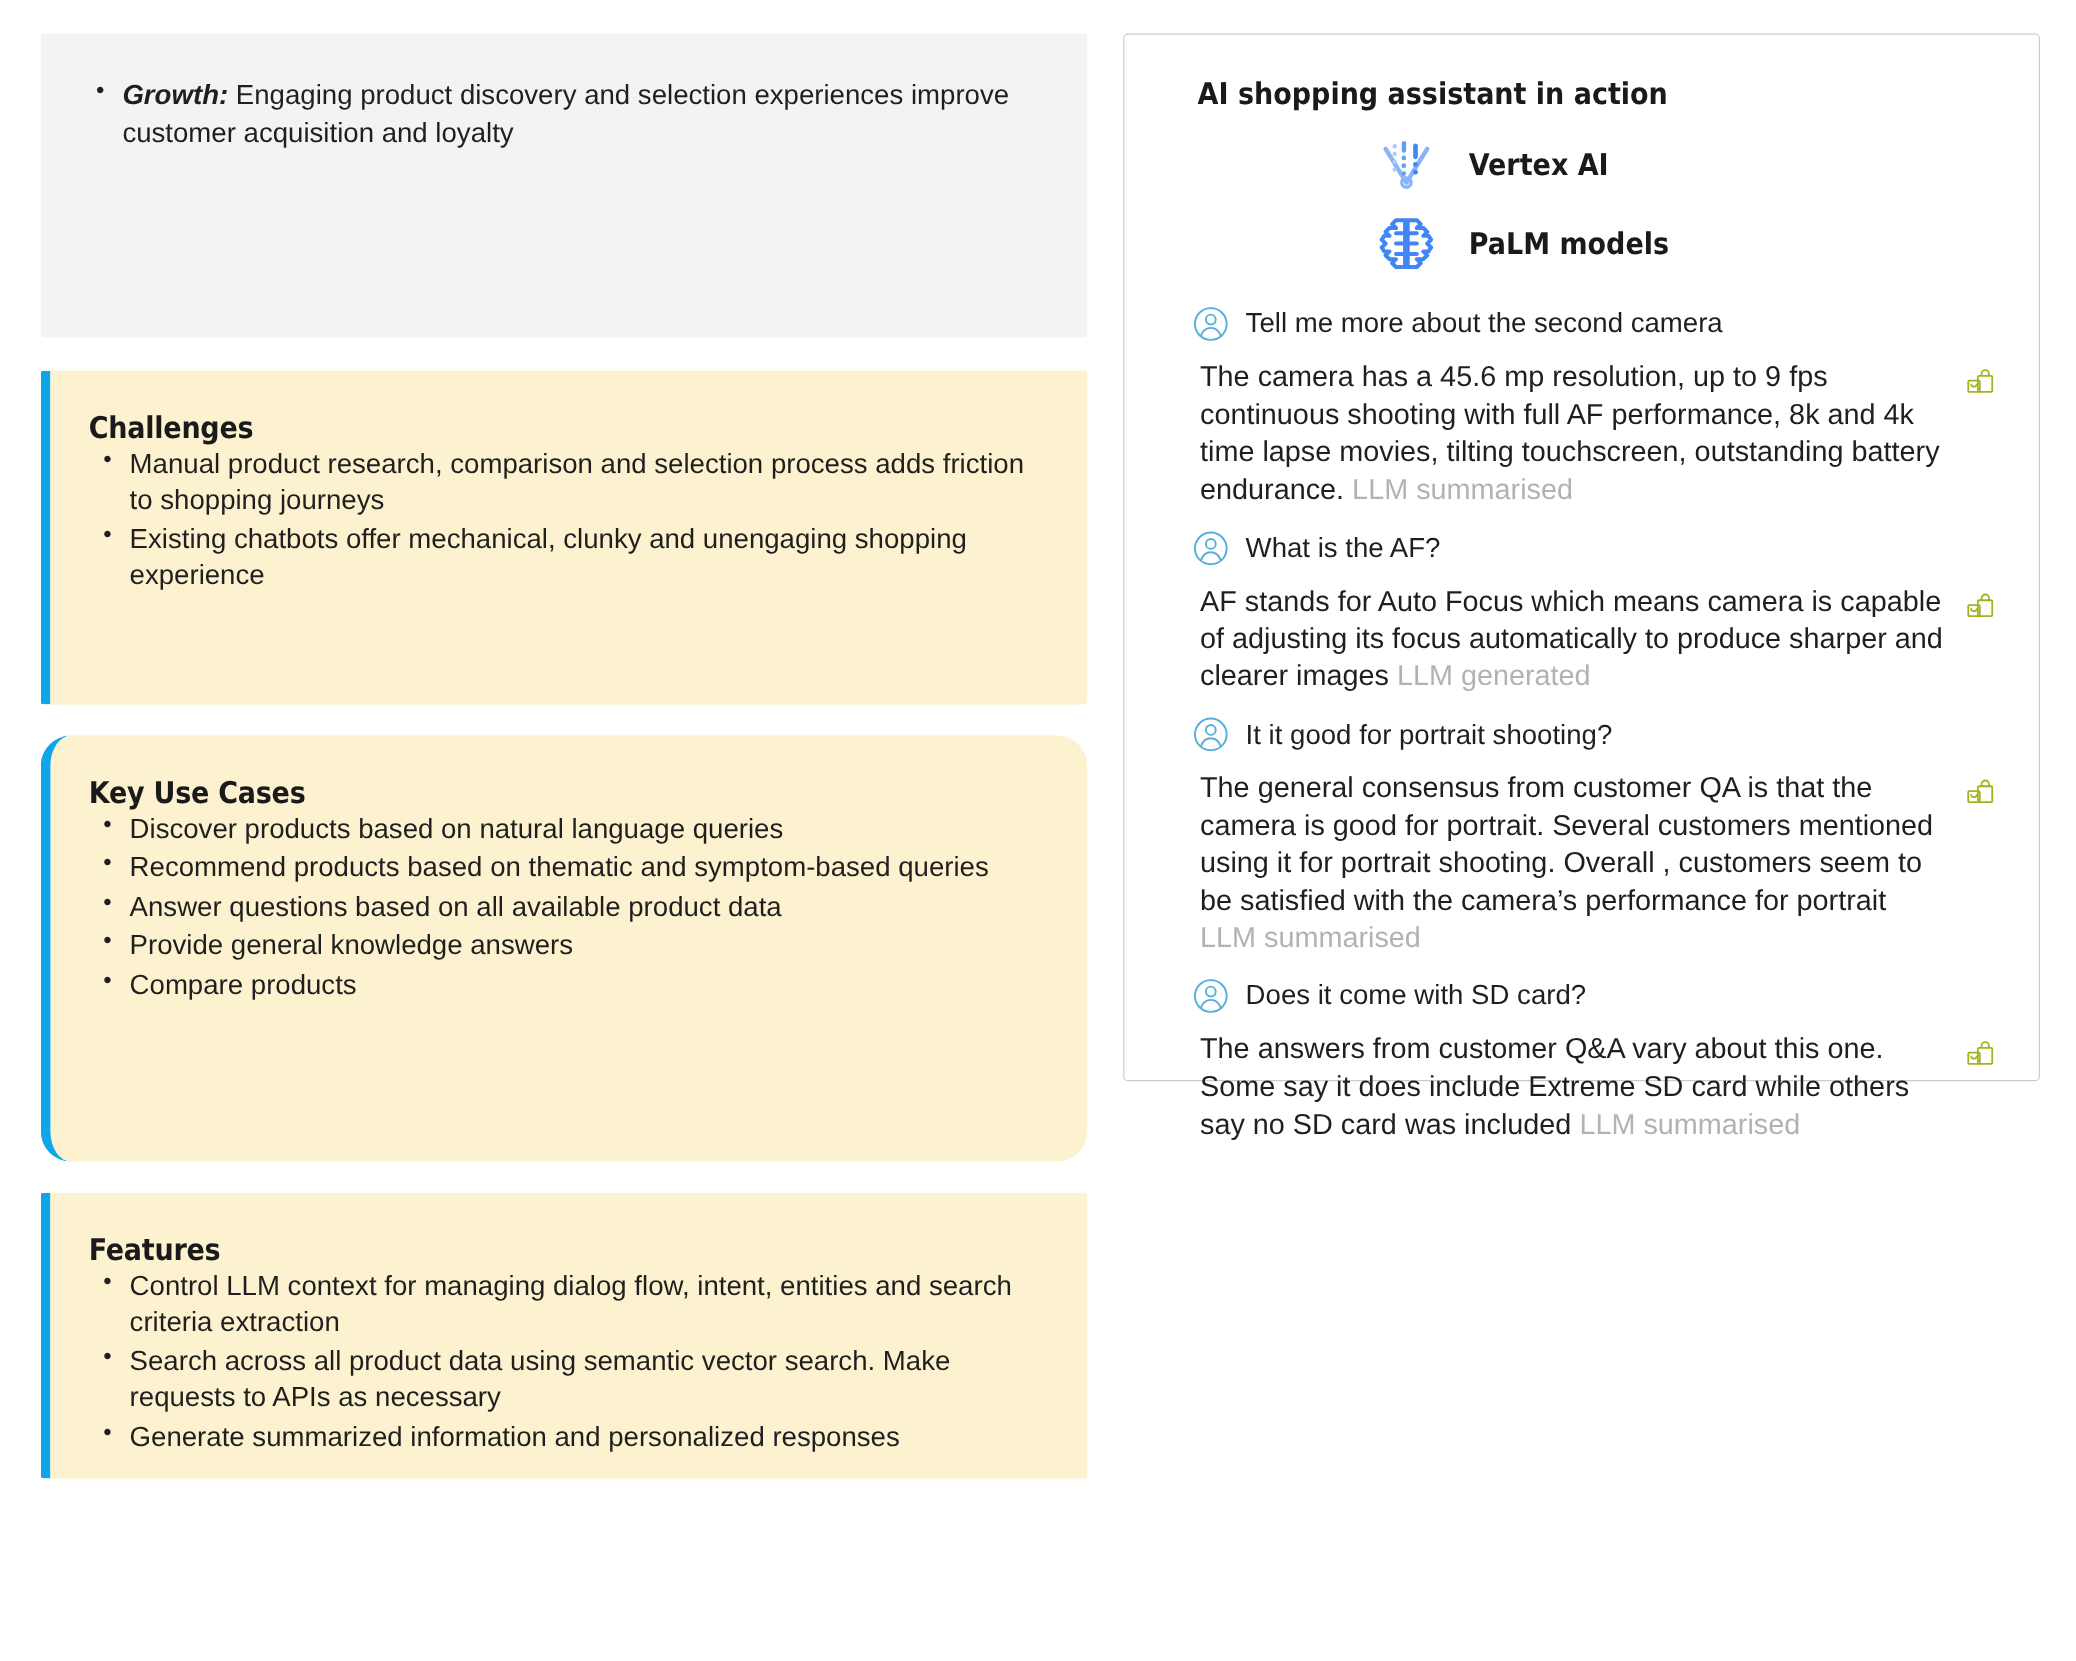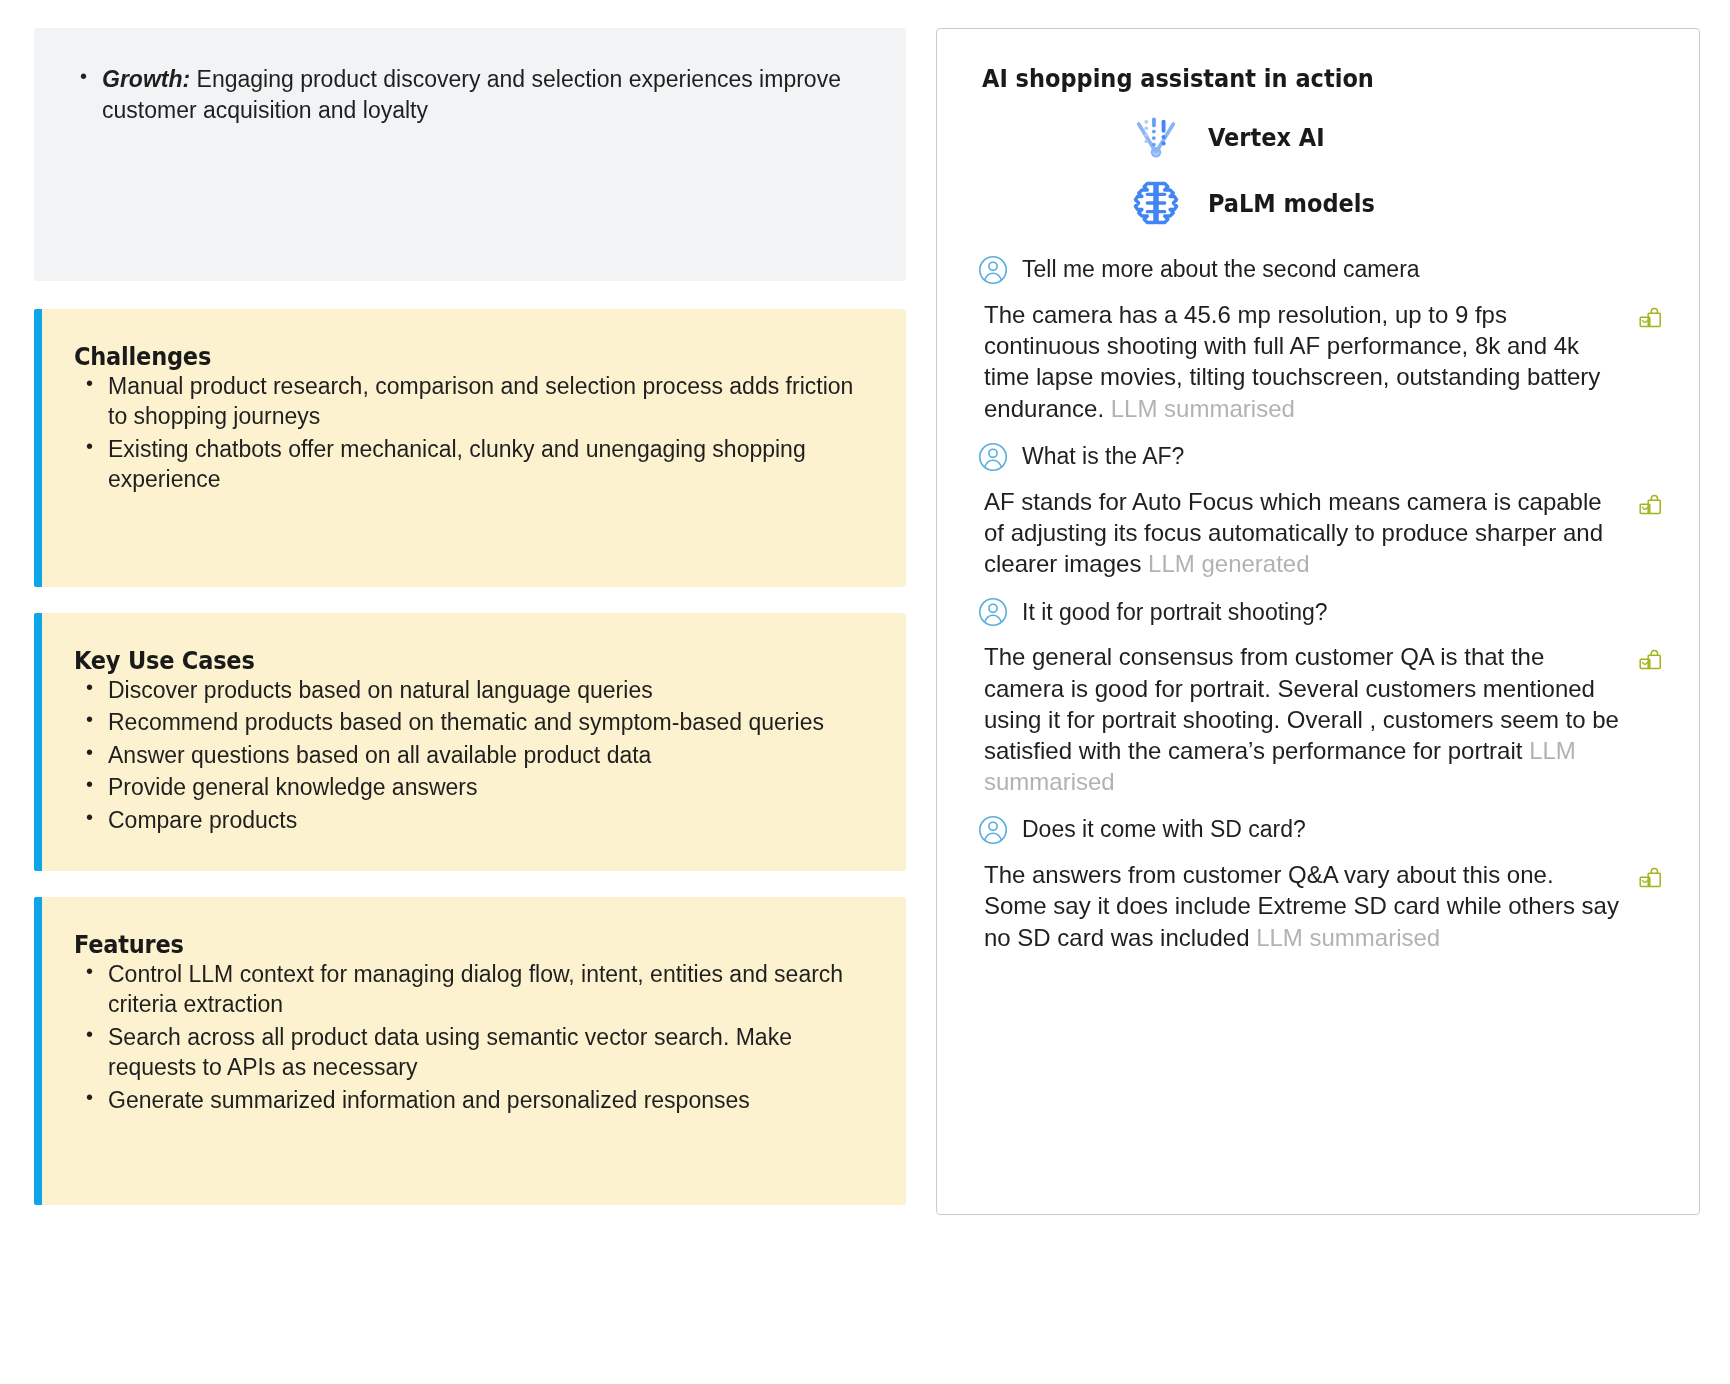--- a/index.html
+++ b/index.html
@@ -46,22 +46,22 @@
   }
 
   .card-yellow {
     background: #fdf2cf;
     border-radius: 2px;
     border-left: 8px solid #0ea5e9;
     padding: 34px 30px 30px 32px;
     margin-bottom: 26px;
   }
   .card-challenges { height: 278px; }
-  .card-usecases   { height: 258px; }
-  .card-features   { height: 308px; margin-bottom: 0; }
+  .card-usecases   { height: 355px; border-radius: 25px; }
+  .card-features   { height: 238px; margin-bottom: 0; }
 
   .card-title {
     font-family: "DejaVu Sans Condensed", "Liberation Sans Narrow", "Liberation Sans", sans-serif;
     font-weight: bold;
     font-size: 25px;
     letter-spacing: -0.2px;
     color: #1a1a1a;
     margin: 0 0 0 0;
     line-height: 1.1;
   }
@@ -105,23 +105,23 @@
   .usecases-list   { margin-top: 38px; }
   .features-list   { margin-top: 40px; }
 
   
   .right-panel {
     flex: 1 1 auto;
     border: 1px solid #c9cdd2;
     border-radius: 4px;
     background: #ffffff;
     box-sizing: border-box;
-    padding: 30px 34px 20px 23px;
+    padding: 30px 34px 20px 39px;
     position: relative;
-    height: 1187px;
+    height: 873px;
   }
   .panel-title {
     font-family: "DejaVu Sans Condensed", "Liberation Sans Narrow", "Liberation Sans", sans-serif;
     font-weight: bold;
     font-size: 25px;
     color: #1a1a1a;
     margin: 5px 0 0 22px;
   }
 
   .logos {

